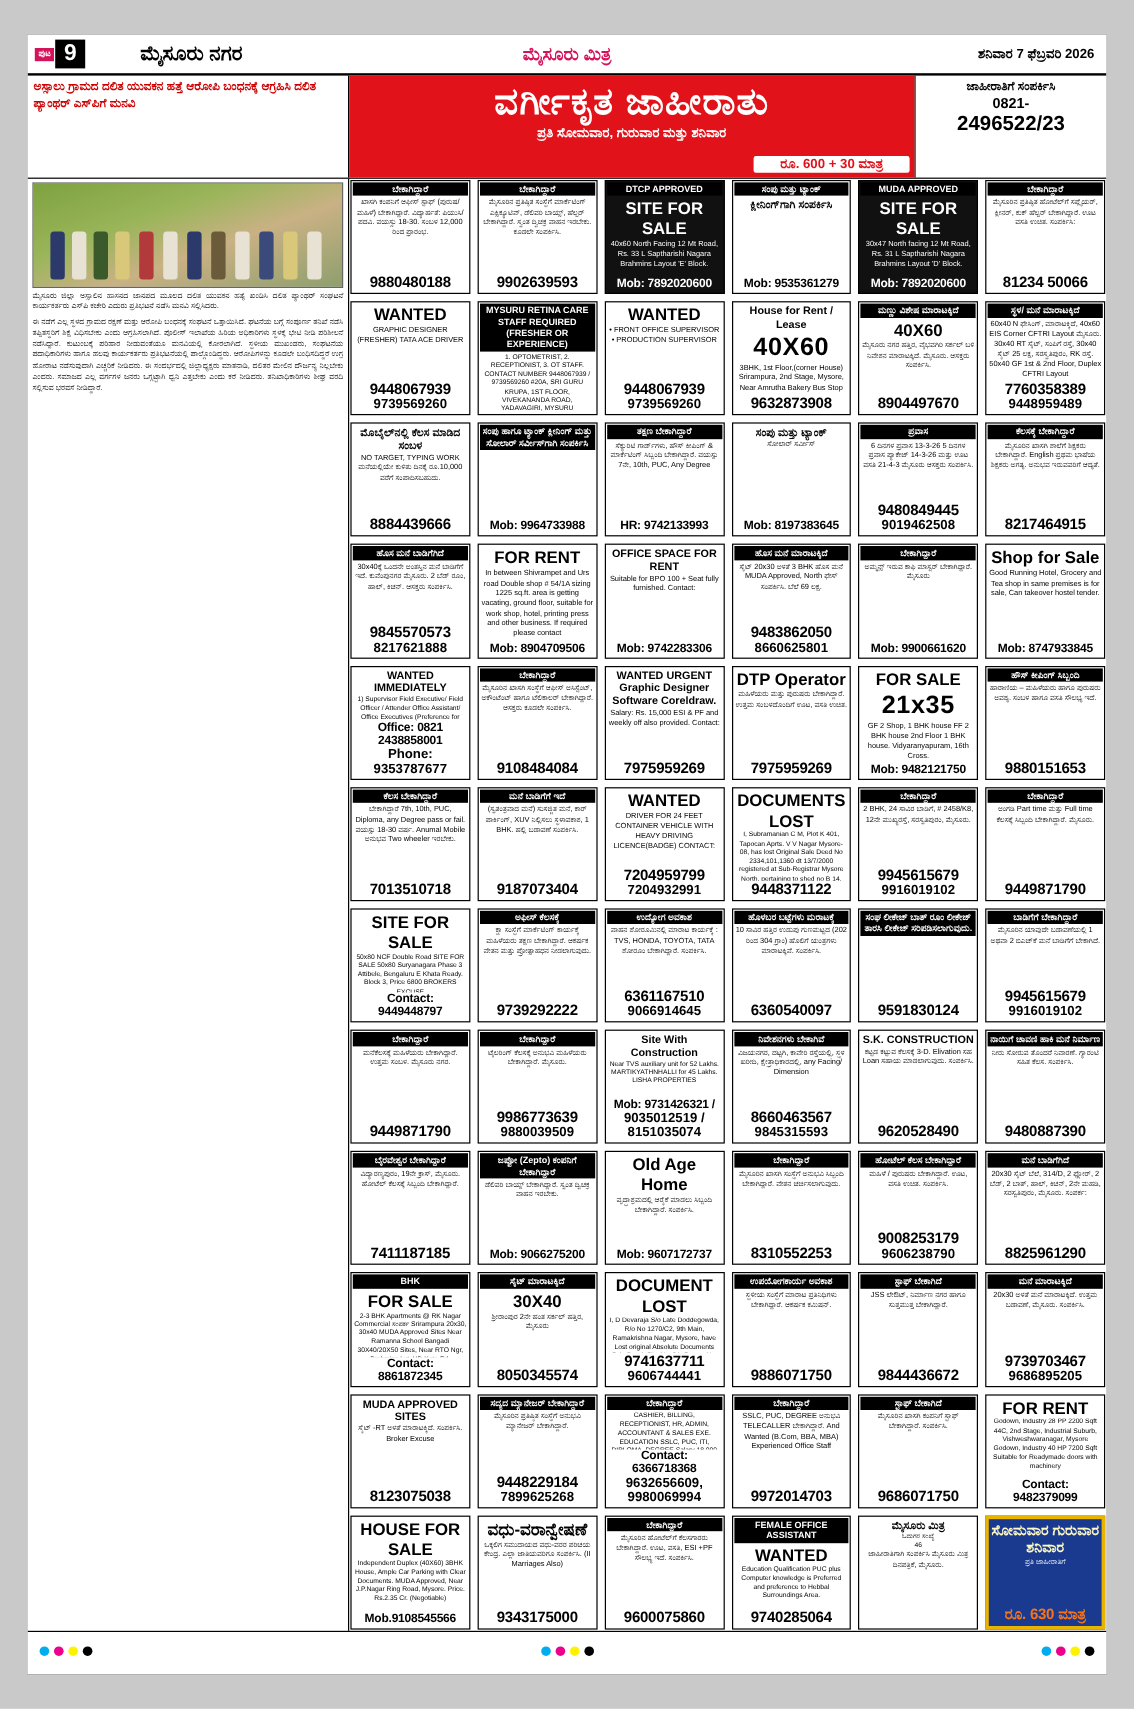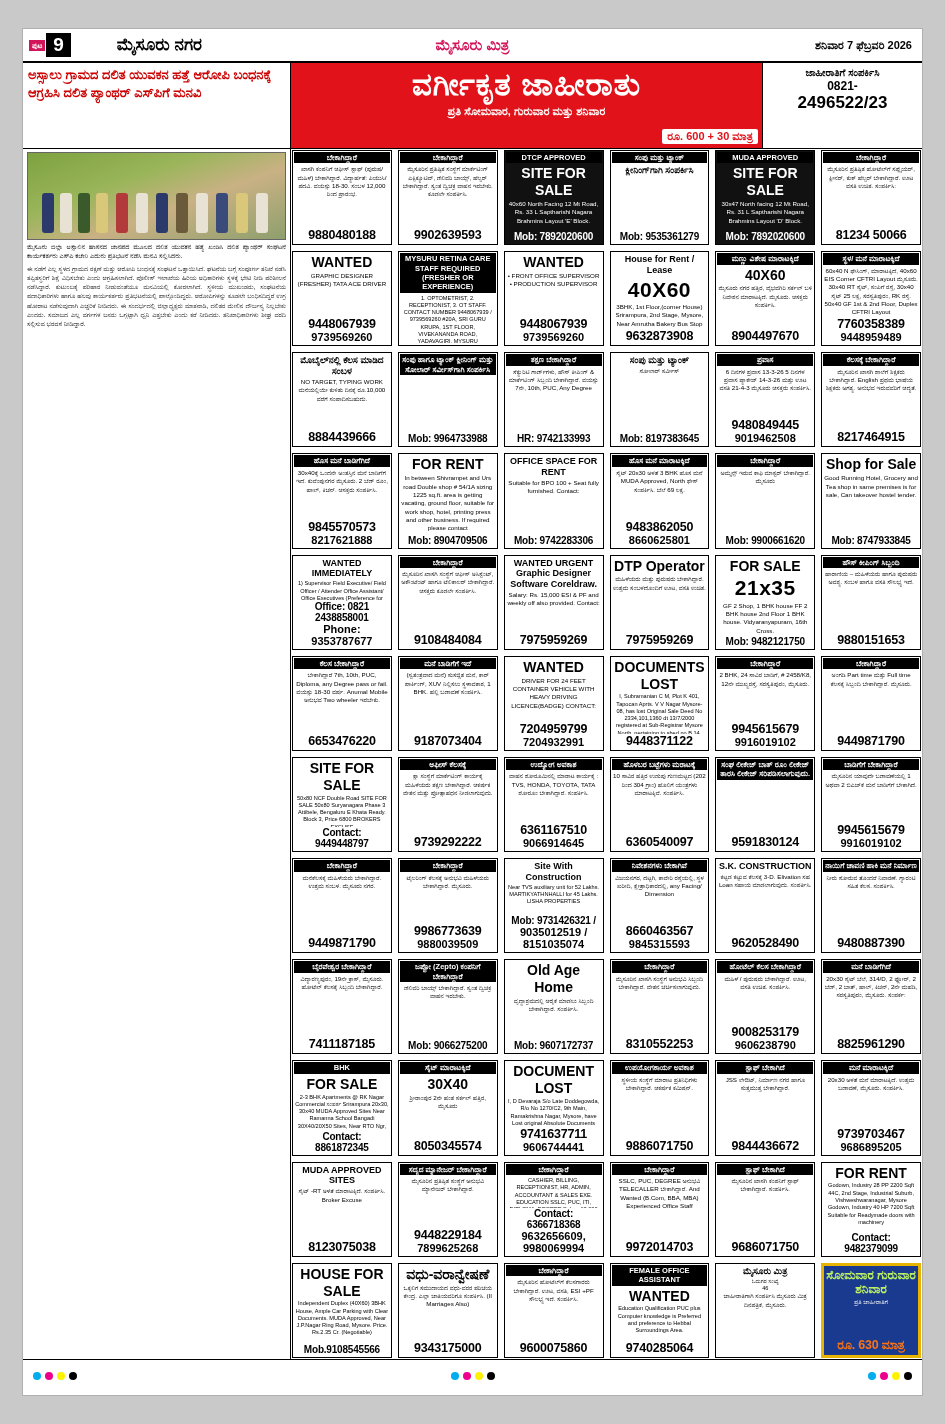--- a/index.html
+++ b/index.html
@@ -44,30 +44,30 @@
   .masthead-logo {
     position: absolute; left: 50%; transform: translateX(-50%);
     color: #d4145a; font-size: 15px; font-weight: bold;
   }
   .masthead-date {
     position: absolute; right: 10px; font-size: 11px; font-weight: bold;
   }
   
   .topzone { display: flex; height: 86px; border-bottom: 1px solid #000; }
   .topleft { width: 268px; padding: 3px 5px; border-right: 1px solid #000;}
-  .topleft .hl { color:#c00; font-size: 13px; font-weight: bold; line-height: 1.35; }
+  .topleft .hl { color:#c00; font-size: 10px; font-weight: bold; line-height: 1.35; }
   .topmid {
     flex: 1; background: #e2121a; color: #fff; position: relative;
     text-align: center; padding-top: 4px;
   }
   .topmid .big { font-size: 31px; font-weight: bold; letter-spacing: 1px; }
   .topmid .sub { font-size: 11px; font-weight: bold; margin-top: 2px; }
   .topmid .price {
     position: absolute; right: 4px; bottom: 4px; background: #fff; color: #e2121a;
-    font-size: 11px; font-weight: bold; padding: 1px 5px; border-radius: 2px;
+    font-size: 11px; font-weight: bold; padding: 1px 22px; border-radius: 2px;
   }
   .topright { width: 160px; padding: 4px 15px; text-align: center; border-left: 1px solid #000;}
   .topright .t1 { font-size: 10px; font-weight: bold; line-height:1.2; }
   .topright .t2 { font-size: 12px; font-weight: bold; }
   .topright .t3 { font-size: 17px; font-weight: bold; }
   
   .body { display: flex; height: 1210px; }
   .newscol {
     width: 268px; border-right: 1px solid #000; padding: 3px 4px;
     overflow: hidden;
@@ -104,21 +104,21 @@
   .ad .title { font-size: 9px; font-weight: bold; line-height:1.2; margin-bottom:1px;}
   .ad .title.big { font-size: 14px; }
   .ad .title.huge { font-size: 21px; letter-spacing: .5px;}
   .ad .body-t { font-size: 6.2px; line-height: 1.35; flex: 1; overflow: hidden; }
   .ad .phone { font-size: 12.5px; font-weight: bold; letter-spacing: -.2px; margin-top: auto; }
   .ad .phone.sm { font-size: 10px; }
   .ad .phone2 { font-size: 11px; font-weight: bold; }
   .ad.dark { background:#111; color:#fff; }
   .ad.dark .body-t, .ad.dark .title { color:#fff; }
   .ad.gold { border: 3px solid #e8b400; background:#1a3a8f; color:#fff; }
-  .ad.gold .title { color:#bef264; font-size: 12px;}
+  .ad.gold .title { color:#fef9c3; font-size: 12px;}
   .ad.gold .phone { color:#f97316; }
   .ad .small { font-size: 5.6px; line-height: 1.3; }
   
   .footer {
     height: 32px; border-top: 1px solid #000; display: flex;
     align-items: center; justify-content: space-between; padding: 0 10px;
   }
   .dots { display: flex; gap: 4px; }
   .dot { width: 8px; height: 8px; border-radius: 50%; }
 </style>
@@ -330,21 +330,21 @@
           <div class="phone sm">Mob: 9482121750</div>
         </div>
         <div class="ad">
           <div class="hdr">ಹೌಸ್ ಕೀಪಿಂಗ್ ಸಿಬ್ಬಂದಿ</div>
           <div class="body-t">ಹಾರಾಣಿಯ – ಮಹಿಳೆಯರು ಹಾಗೂ ಪುರುಷರು ಅವಶ್ಯ. ಸಂಬಳ ಹಾಗೂ ವಸತಿ ಸೌಲಭ್ಯ ಇದೆ.</div>
           <div class="phone">9880151653</div>
         </div>
         <div class="ad">
           <div class="hdr">ಕೆಲಸ ಬೇಕಾಗಿದ್ದಾರೆ</div>
           <div class="body-t">ಬೇಕಾಗಿದ್ದಾರೆ 7th, 10th, PUC, Diploma, any Degree pass or fail. ವಯಸ್ಸು 18-30 ವರ್ಷ. Anumal Mobile ಅನುಭವ Two wheeler ಇರಬೇಕು.</div>
-          <div class="phone">6653476220</div>
+          <div class="phone">7013510718</div>
         </div>
         <div class="ad">
           <div class="hdr">ಮನೆ ಬಾಡಿಗೆಗೆ ಇದೆ</div>
           <div class="body-t">(ಸ್ವತಂತ್ರವಾದ ಮನೆ) ಸುಸಜ್ಜಿತ ಮನೆ, ಕಾರ್ ಪಾರ್ಕಿಂಗ್, XUV ನಿಲ್ಲಿಸಲು ಸ್ಥಳಾವಕಾಶ, 1 BHK. ಹಲ್ಲಿ ಬಡಾವಣೆ ಸಂಪರ್ಕಿಸಿ.</div>
           <div class="phone">9187073404</div>
         </div>
         <div class="ad">
           <div class="title big">WANTED</div>
           <div class="body-t">DRIVER FOR 24 FEET CONTAINER VEHICLE WITH HEAVY DRIVING LICENCE(BADGE) CONTACT:</div>
           <div class="phone">7204959799</div>

